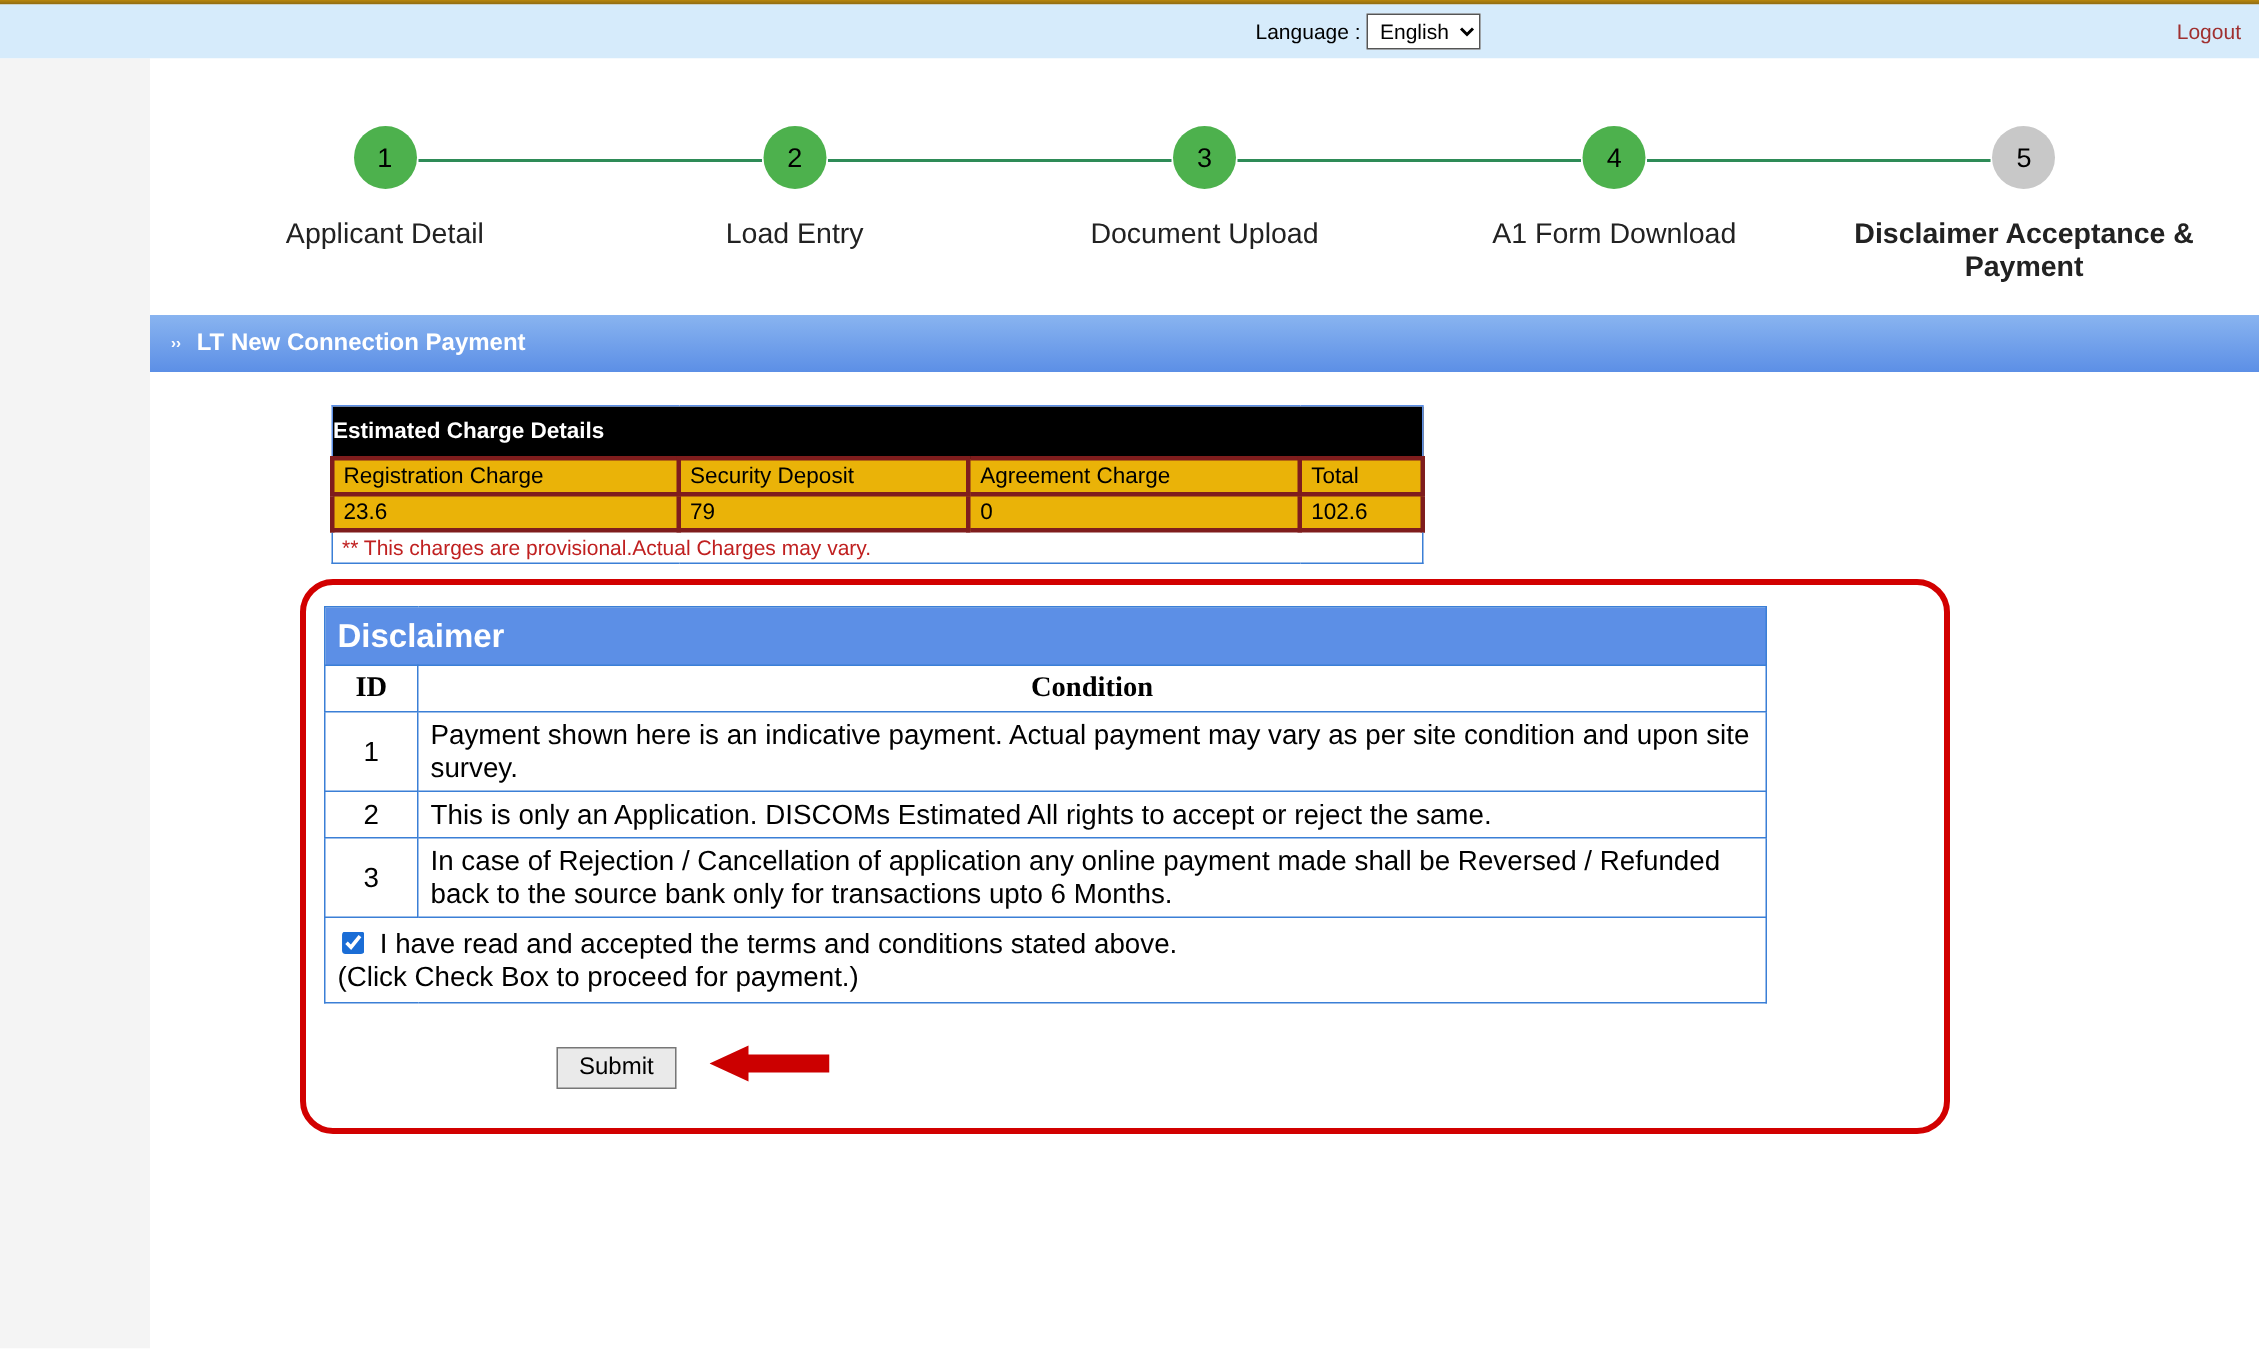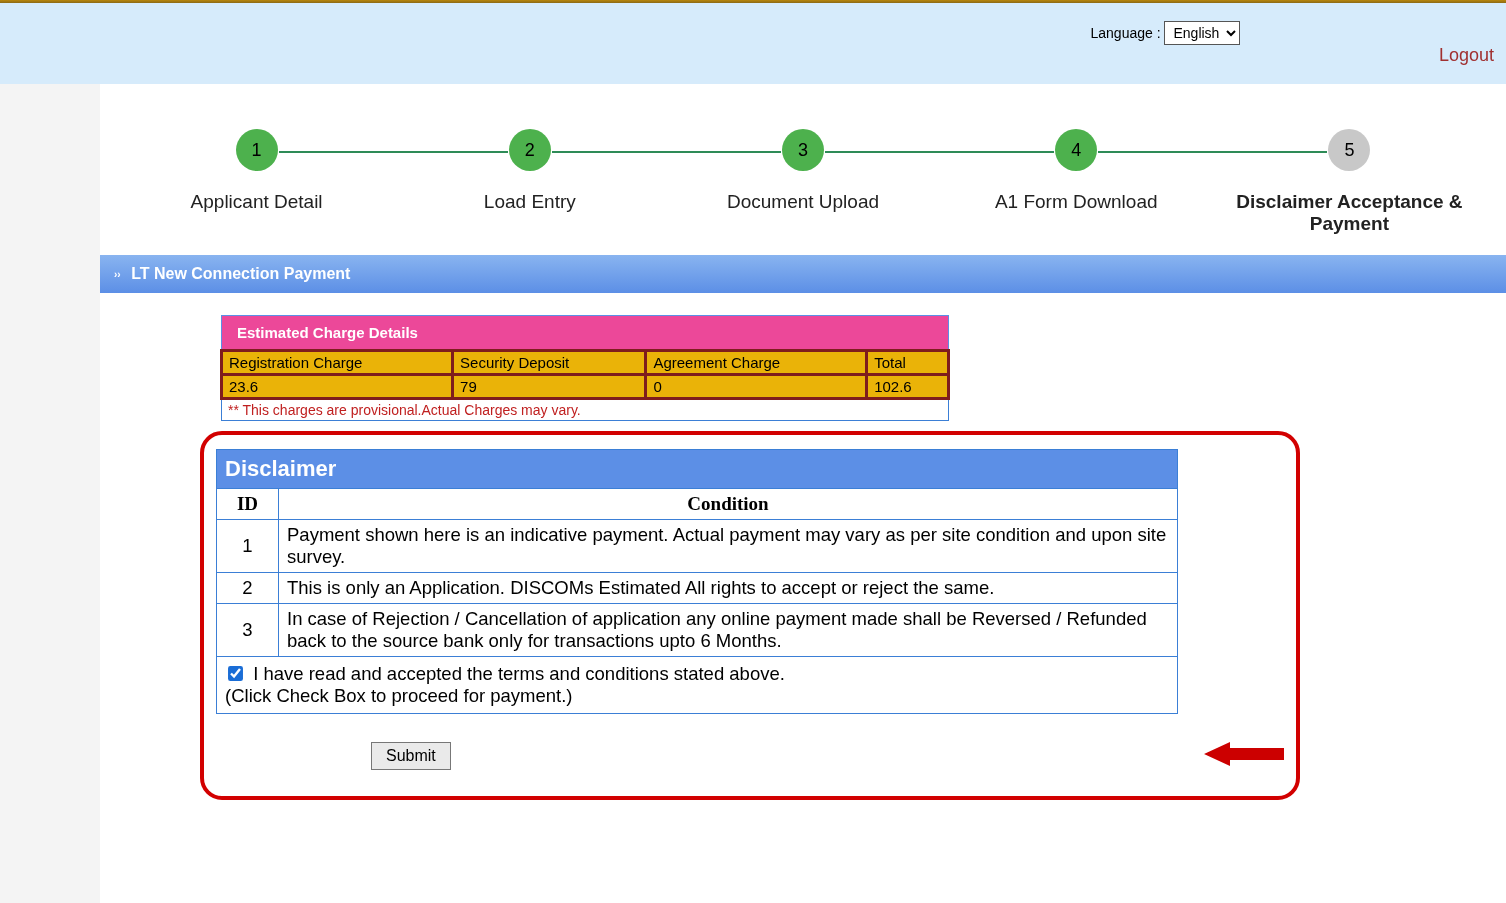--- a/index.html
+++ b/index.html
@@ -8,39 +8,38 @@
     font-family: Arial, Helvetica, sans-serif;
     background: #ffffff;
     color: #000;
   }
   .top-strip {
     height: 3px;
     background: linear-gradient(to bottom, #b8860b 0%, #8b6914 100%);
   }
   .topbar {
     background: #d6ebfb;
-    padding: 18px 12px;
+    padding: 6px 12px;
     display: flex;
     align-items: center;
     font-size: 14px;
-    flex-direction: column;
   }
   .topbar .lang-wrap {
     margin-left: 825px;
   }
   .topbar select {
     font-size: 14px;
     padding: 2px 4px;
     border: 1px solid #555;
     background: #fff;
   }
   .topbar .logout {
     margin-left: auto;
     color: #a03030;
-    font-size: 18px;
+    font-size: 14px;
     cursor: pointer;
   }
   .page-wrap {
     display: flex;
   }
   .left-gutter {
     width: 100px;
     background: #f4f4f4;
     min-height: 860px;
   }
@@ -112,24 +111,24 @@
   .content-pad {
     padding: 22px 20px 40px 120px;
   }
   
   .est-table {
     border-collapse: collapse;
     width: 730px;
     font-size: 15px;
   }
   .est-table .title-row td {
-    background: #ec4899;
+    background: #000000;
     color: #fff;
     font-weight: bold;
-    padding: 8px 15px;
+    padding: 8px 0;
     border: 1px solid #5c8fe6;
   }
   .est-table th, .est-table td {
     border: 3px solid #7f1d1d;
     padding: 2px 6px;
     text-align: left;
     font-weight: normal;
     color: #000;
     background: #eab308;
   }
@@ -190,21 +189,20 @@
     transform: scale(1.15);
     margin-right: 6px;
     accent-color: #1a6dd6;
   }
   .submit-wrap {
     margin-top: 26px;
     margin-left: 155px;
     display: flex;
     align-items: center;
     gap: 22px;
-    justify-content: space-between;
   }
   .submit-wrap button {
     font-size: 16px;
     padding: 4px 14px;
     background: #eaeaea;
     border: 1px solid #777;
     cursor: pointer;
   }
   .arrow-red {
     display: inline-block;

